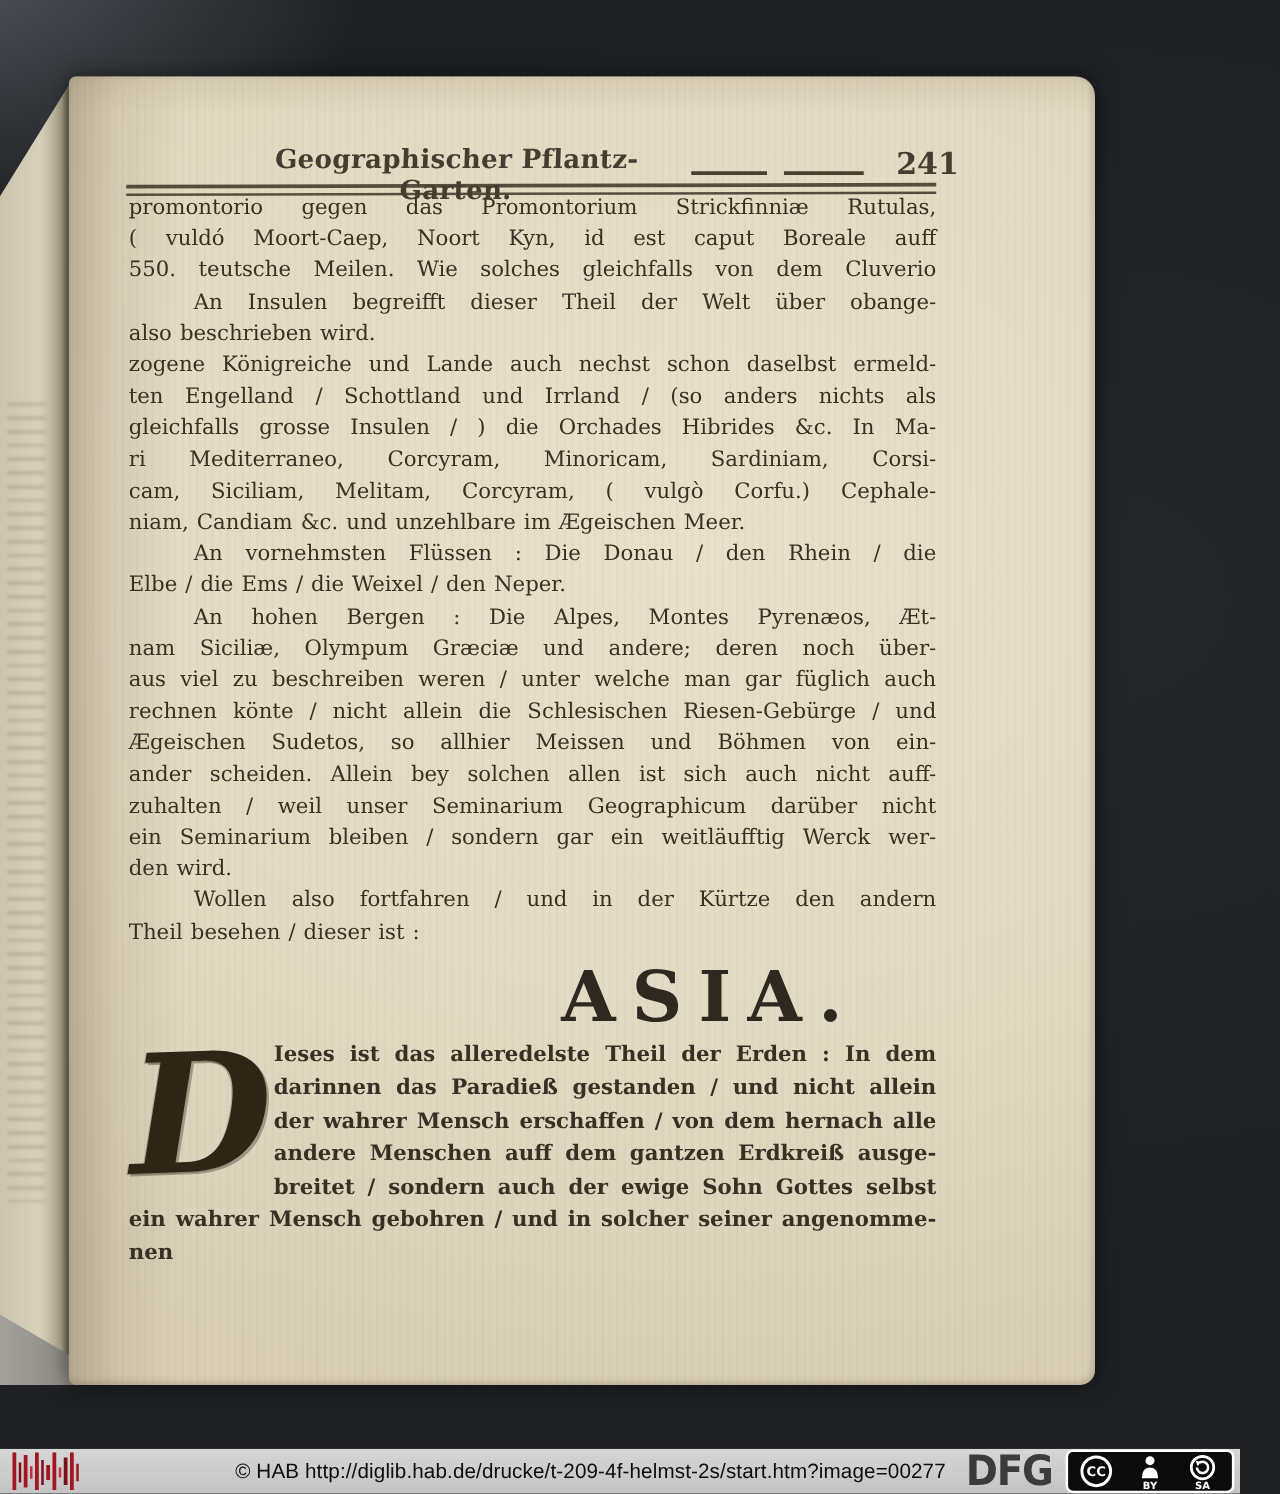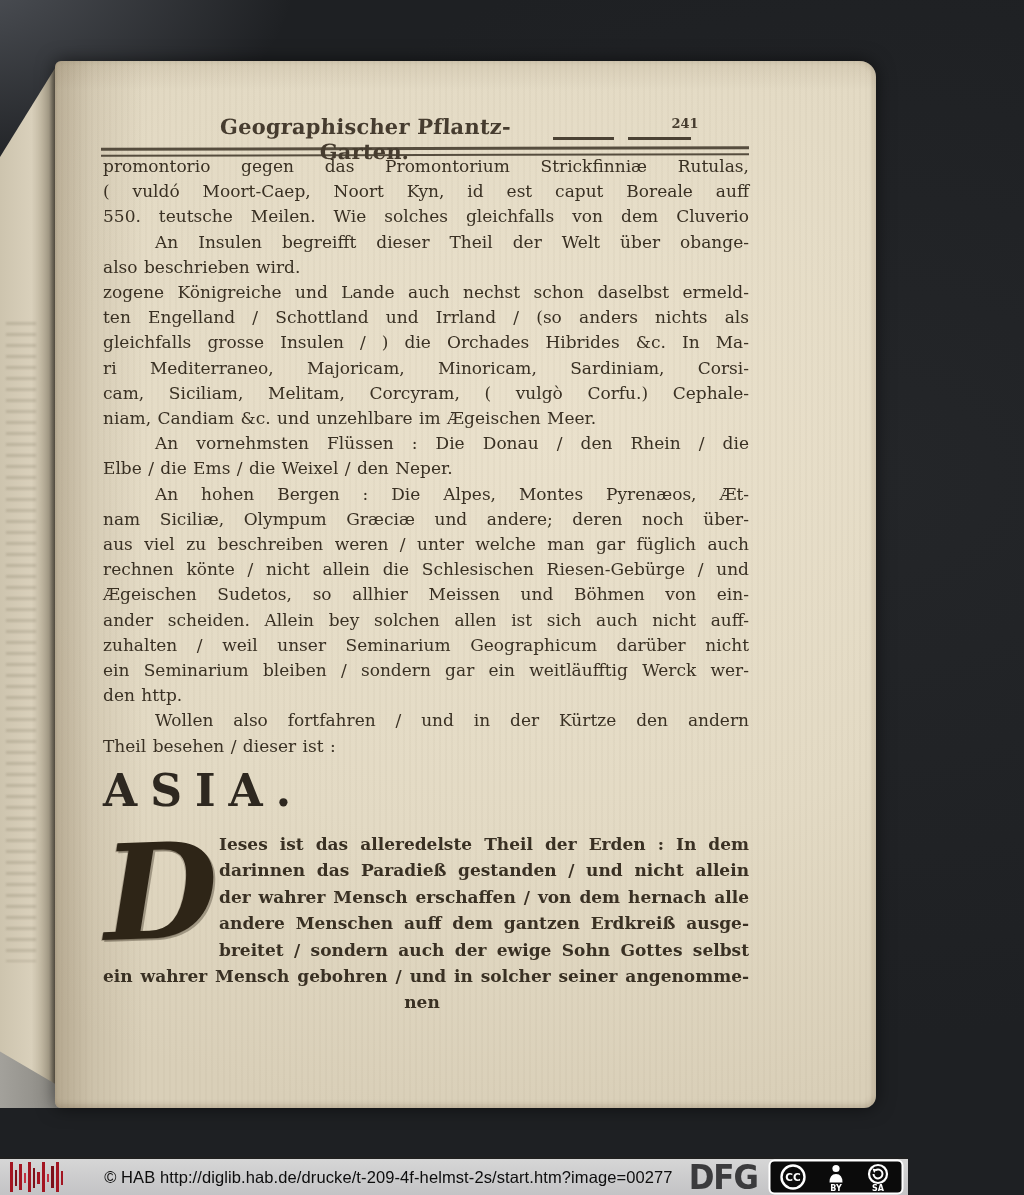--- a/index.html
+++ b/index.html
@@ -38,60 +38,60 @@
     border-radius:6px 16px 12px 6px;
     box-shadow:0 0 18px rgba(0,0,0,.55), inset -2px -2px 6px rgba(80,60,35,.25);
     color:#3a3126;
   }
   .running-title{
     position:absolute;top:53px;left:142px;width:336px;text-align:center;
     font-size:21px;font-weight:bold;letter-spacing:.2px;color:#463c2f;
     transform:skewX(-2deg);
   }
   .page-number{
-    position:absolute;top:55px;left:606px;width:48px;text-align:center;
-    font-size:13px;font-weight:bold;color:#463c2f;
+    position:absolute;top:55px;left:662px;width:48px;text-align:center;
+    font-size:24px;font-weight:bold;color:#463c2f;
   }
   .filler-rule{
     position:absolute;top:76px;left:498px;width:138px;height:3px;
     background:linear-gradient(90deg,#4a4133 0 44%,rgba(0,0,0,0) 44% 54%,#4a4133 54% 100%);
   }
   .double-rule{
     position:absolute;top:86px;left:46px;width:648px;height:4px;
     border-top:3px solid #473e30;border-bottom:2px solid #473e30;
     transform:rotate(-.15deg);opacity:.9;
   }
   .body-text{
     position:absolute;top:93px;left:48px;width:646px;
     font-size:17px;font-weight:normal;line-height:25.2px;
     word-spacing:1px;color:#393023;
   }
   .bline{text-align:justify;text-align-last:justify;white-space:nowrap;}
   .bline.end{text-align-last:left;}
   .bline.ind{padding-left:52px;}
   .section-heading{
-    position:absolute;top:704px;left:48px;width:584px;text-align:left;
-    font-size:44px;font-weight:bold;letter-spacing:13px;color:#2f2istoric820;
+    position:absolute;top:704px;left:48px;width:584px;text-align:right;
+    font-size:56px;font-weight:bold;letter-spacing:13px;color:#2f2istoric820;
     color:#2e2820;
   }
   .initial-para{
     position:absolute;top:770px;left:48px;width:646px;
     font-size:17px;font-weight:bold;line-height:26.4px;color:#393023;
   }
   .drop-cap{
     position:absolute;left:-2px;top:2px;width:120px;height:132px;
     font-size:132px;line-height:118px;font-style:italic;font-weight:bold;
     color:#2e2517;text-align:center;transform:rotate(-2deg);
     text-shadow:2px 2px 0 rgba(46,37,23,.35), -1px 1px 0 rgba(46,37,23,.25);
   }
   .beside{margin-left:116px;}
-  .catchword-line{text-align:center;padding-right:8px;}
+  .catchword-line{text-align:left;padding-right:8px;}
   
   .footer{
-    position:absolute;left:0;top:1157px;width:908px;height:38px;
+    position:absolute;left:0;top:1157px;width:992px;height:38px;
     background:linear-gradient(180deg,#d6d6d6,#c3c3c5);
     border-top:2px solid #202020;box-sizing:border-box;
     display:flex;align-items:center;
     font-family:"Liberation Sans", sans-serif;
   }
   .cal-icon{margin-left:8px;flex:0 0 auto;}
   .copyright{
     margin-left:auto;font-size:16.5px;color:#0d0d0d;letter-spacing:.1px;white-space:nowrap;
   }
   .dfg-logo{
@@ -115,34 +115,34 @@
 
   <div class="body-text">
       <div class="bline">promontorio gegen das Promontorium Strickfinniæ Rutulas,</div>
       <div class="bline">( vuldó Moort-Caep, Noort Kyn, id est caput Boreale auff</div>
       <div class="bline">550. teutsche Meilen.  Wie solches gleichfalls von dem Cluverio</div>
       <div class="bline ind">An Insulen begreifft dieser Theil der Welt über obange-</div>
       <div class="bline end">also beschrieben wird.</div>
       <div class="bline">zogene Königreiche und Lande auch nechst schon daselbst ermeld-</div>
       <div class="bline">ten Engelland / Schottland und Irrland / (so anders nichts als</div>
       <div class="bline">gleichfalls grosse Insulen / ) die Orchades Hibrides &amp;c. In Ma-</div>
-      <div class="bline">ri Mediterraneo, Majoricam, Minoricam, Sardiniam, Corsi-</div>
+      <div class="bline">ri Mediterraneo, Corcyram, Minoricam, Sardiniam, Corsi-</div>
       <div class="bline">cam, Siciliam, Melitam, Corcyram, ( vulgò Corfu.) Cephale-</div>
       <div class="bline end">niam, Candiam &amp;c. und unzehlbare im Ægeischen Meer.</div>
       <div class="bline ind">An vornehmsten Flüssen : Die Donau / den Rhein / die</div>
       <div class="bline end">Elbe / die Ems / die Weixel / den Neper.</div>
       <div class="bline ind">An hohen Bergen : Die Alpes, Montes Pyrenæos, Æt-</div>
       <div class="bline">nam Siciliæ, Olympum Græciæ und andere; deren noch über-</div>
       <div class="bline">aus viel zu beschreiben weren / unter welche man gar füglich auch</div>
       <div class="bline">rechnen könte / nicht allein die Schlesischen Riesen-Gebürge / und</div>
       <div class="bline">Ægeischen Sudetos, so allhier Meissen und Böhmen von ein-</div>
       <div class="bline">ander scheiden.  Allein bey solchen allen ist sich auch nicht auff-</div>
       <div class="bline">zuhalten / weil unser Seminarium Geographicum darüber nicht</div>
       <div class="bline">ein Seminarium bleiben / sondern gar ein weitläufftig Werck wer-</div>
-      <div class="bline end">den http.</div>
+      <div class="bline end">den wird.</div>
       <div class="bline ind">Wollen also fortfahren / und in der Kürtze den andern</div>
       <div class="bline end">Theil besehen / dieser ist :</div>
     </div>
 
   <div class="section-heading">ASIA.</div>
 
   <div class="initial-para">
     <div class="drop-cap">D</div>
     <div>
         <div class="bline beside">Ieses ist das alleredelste Theil der Erden :  In dem</div>

